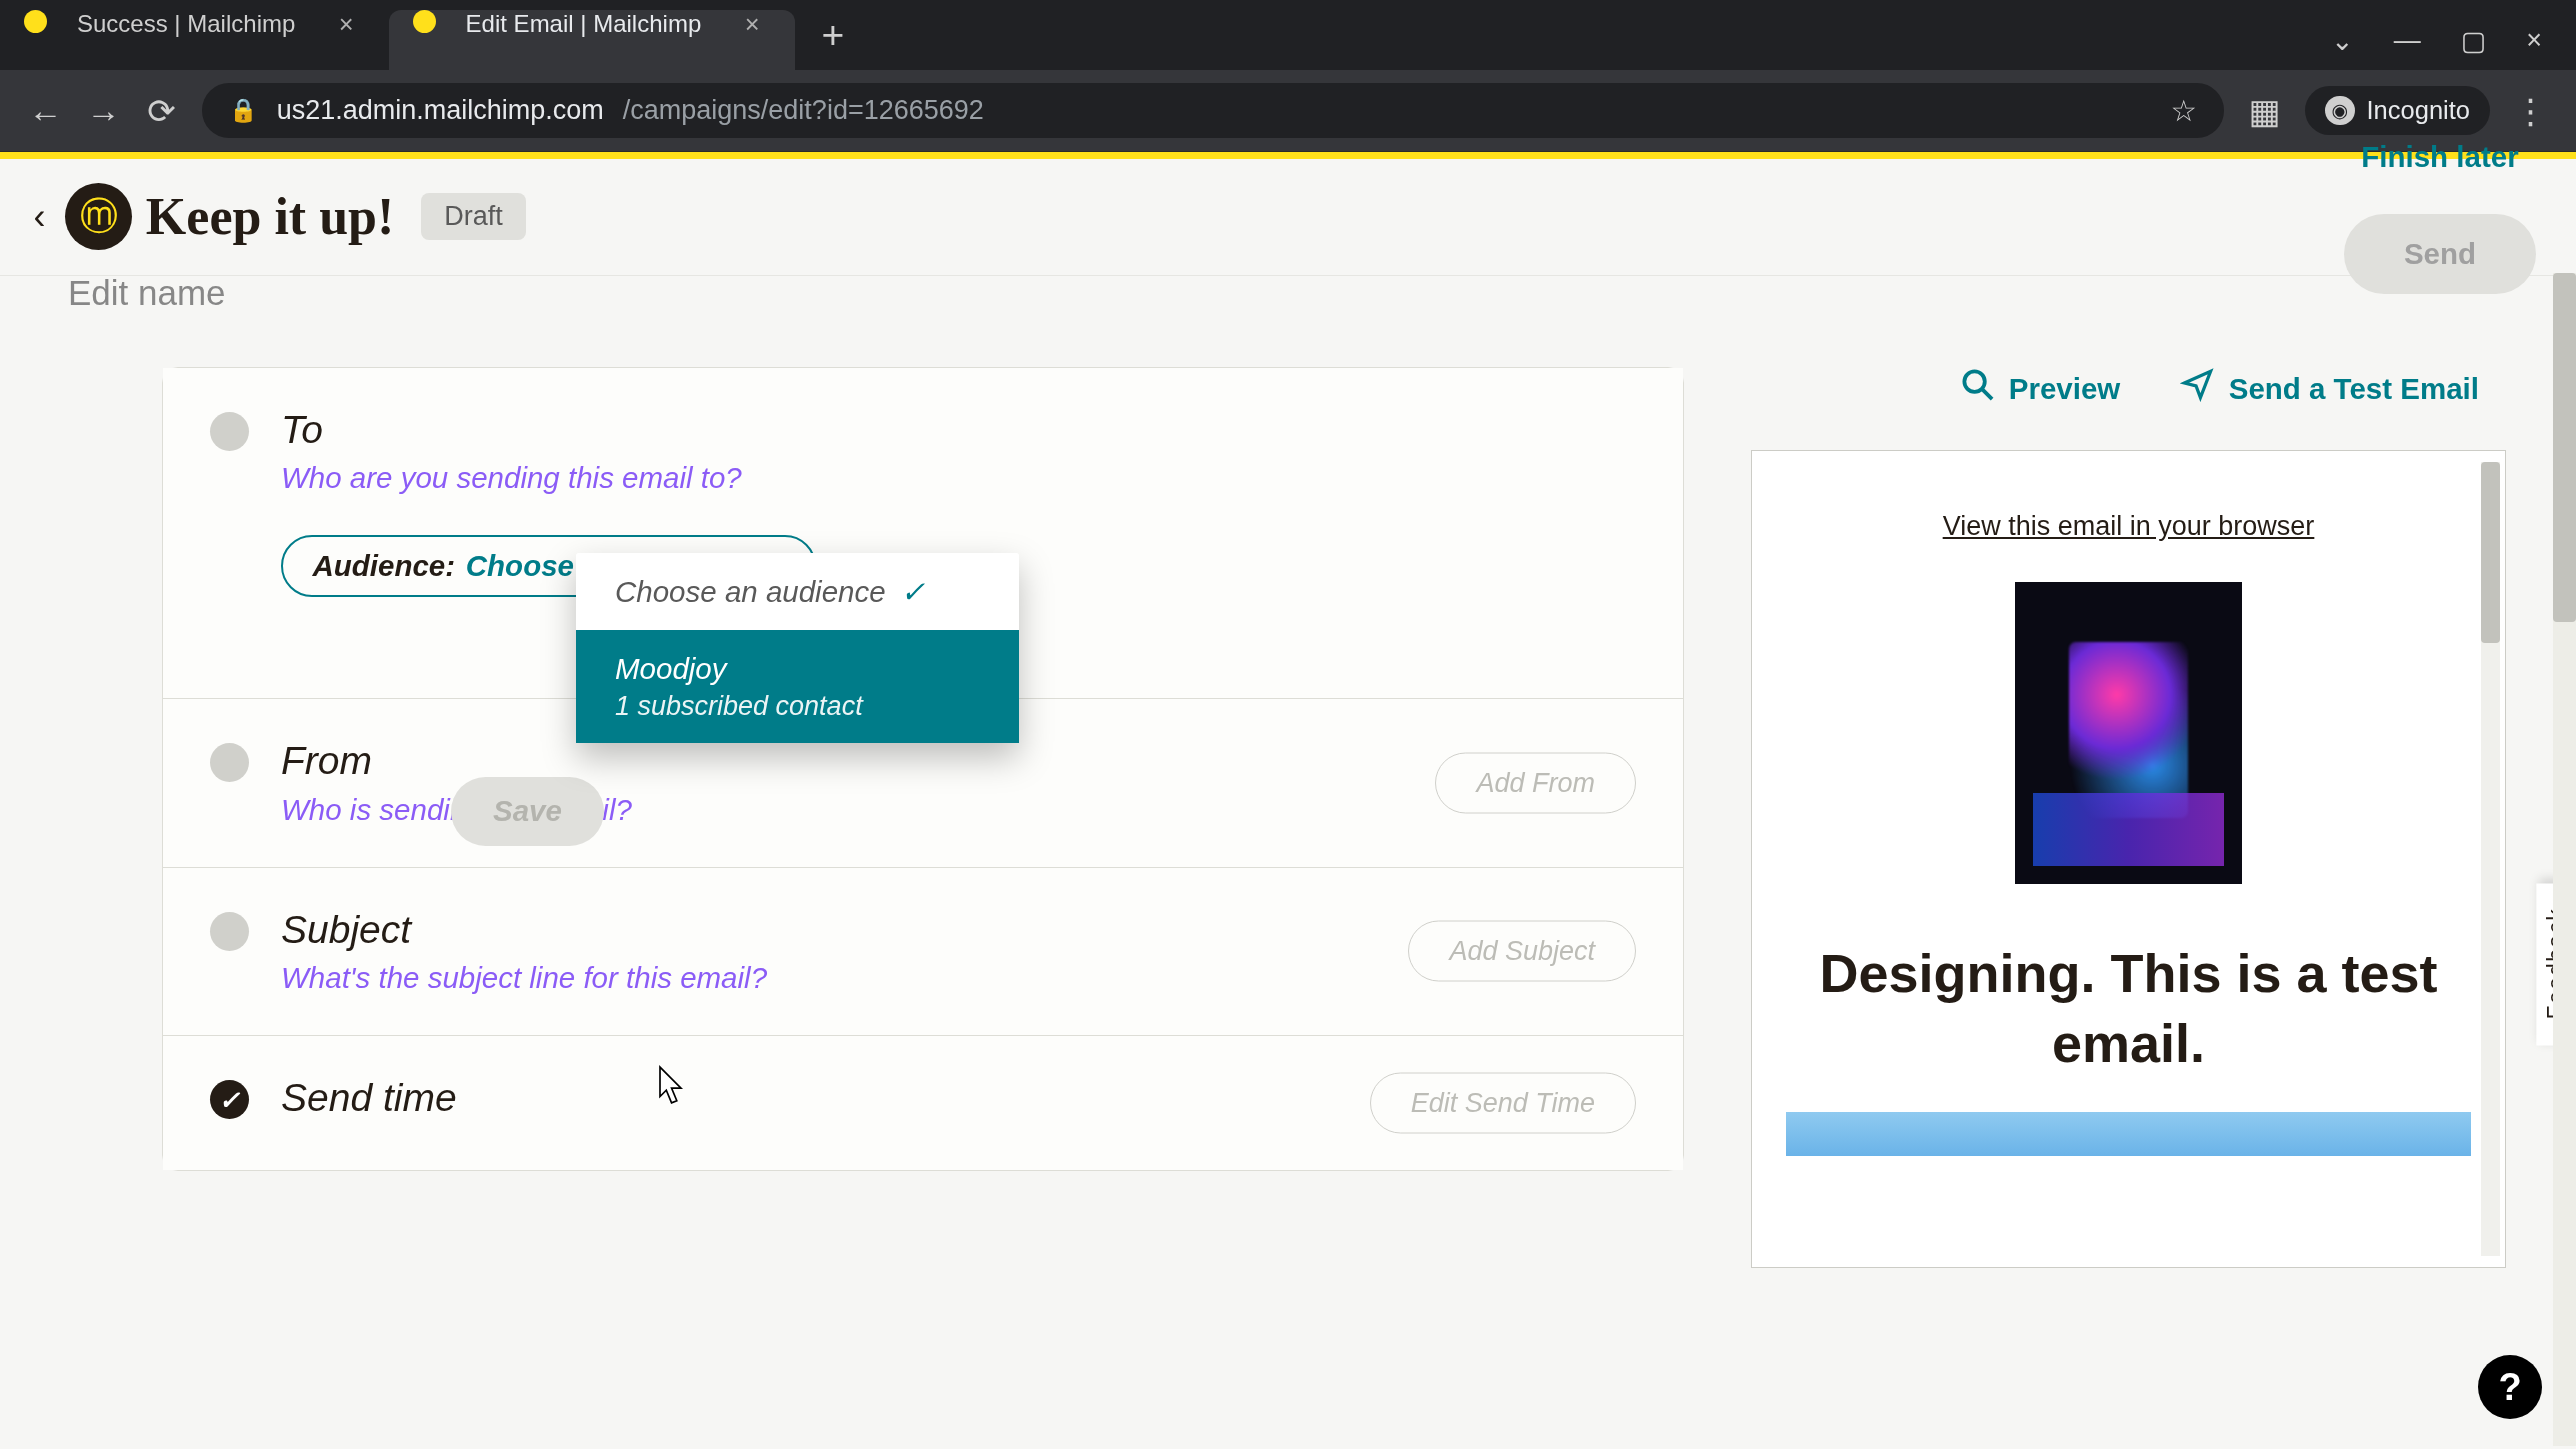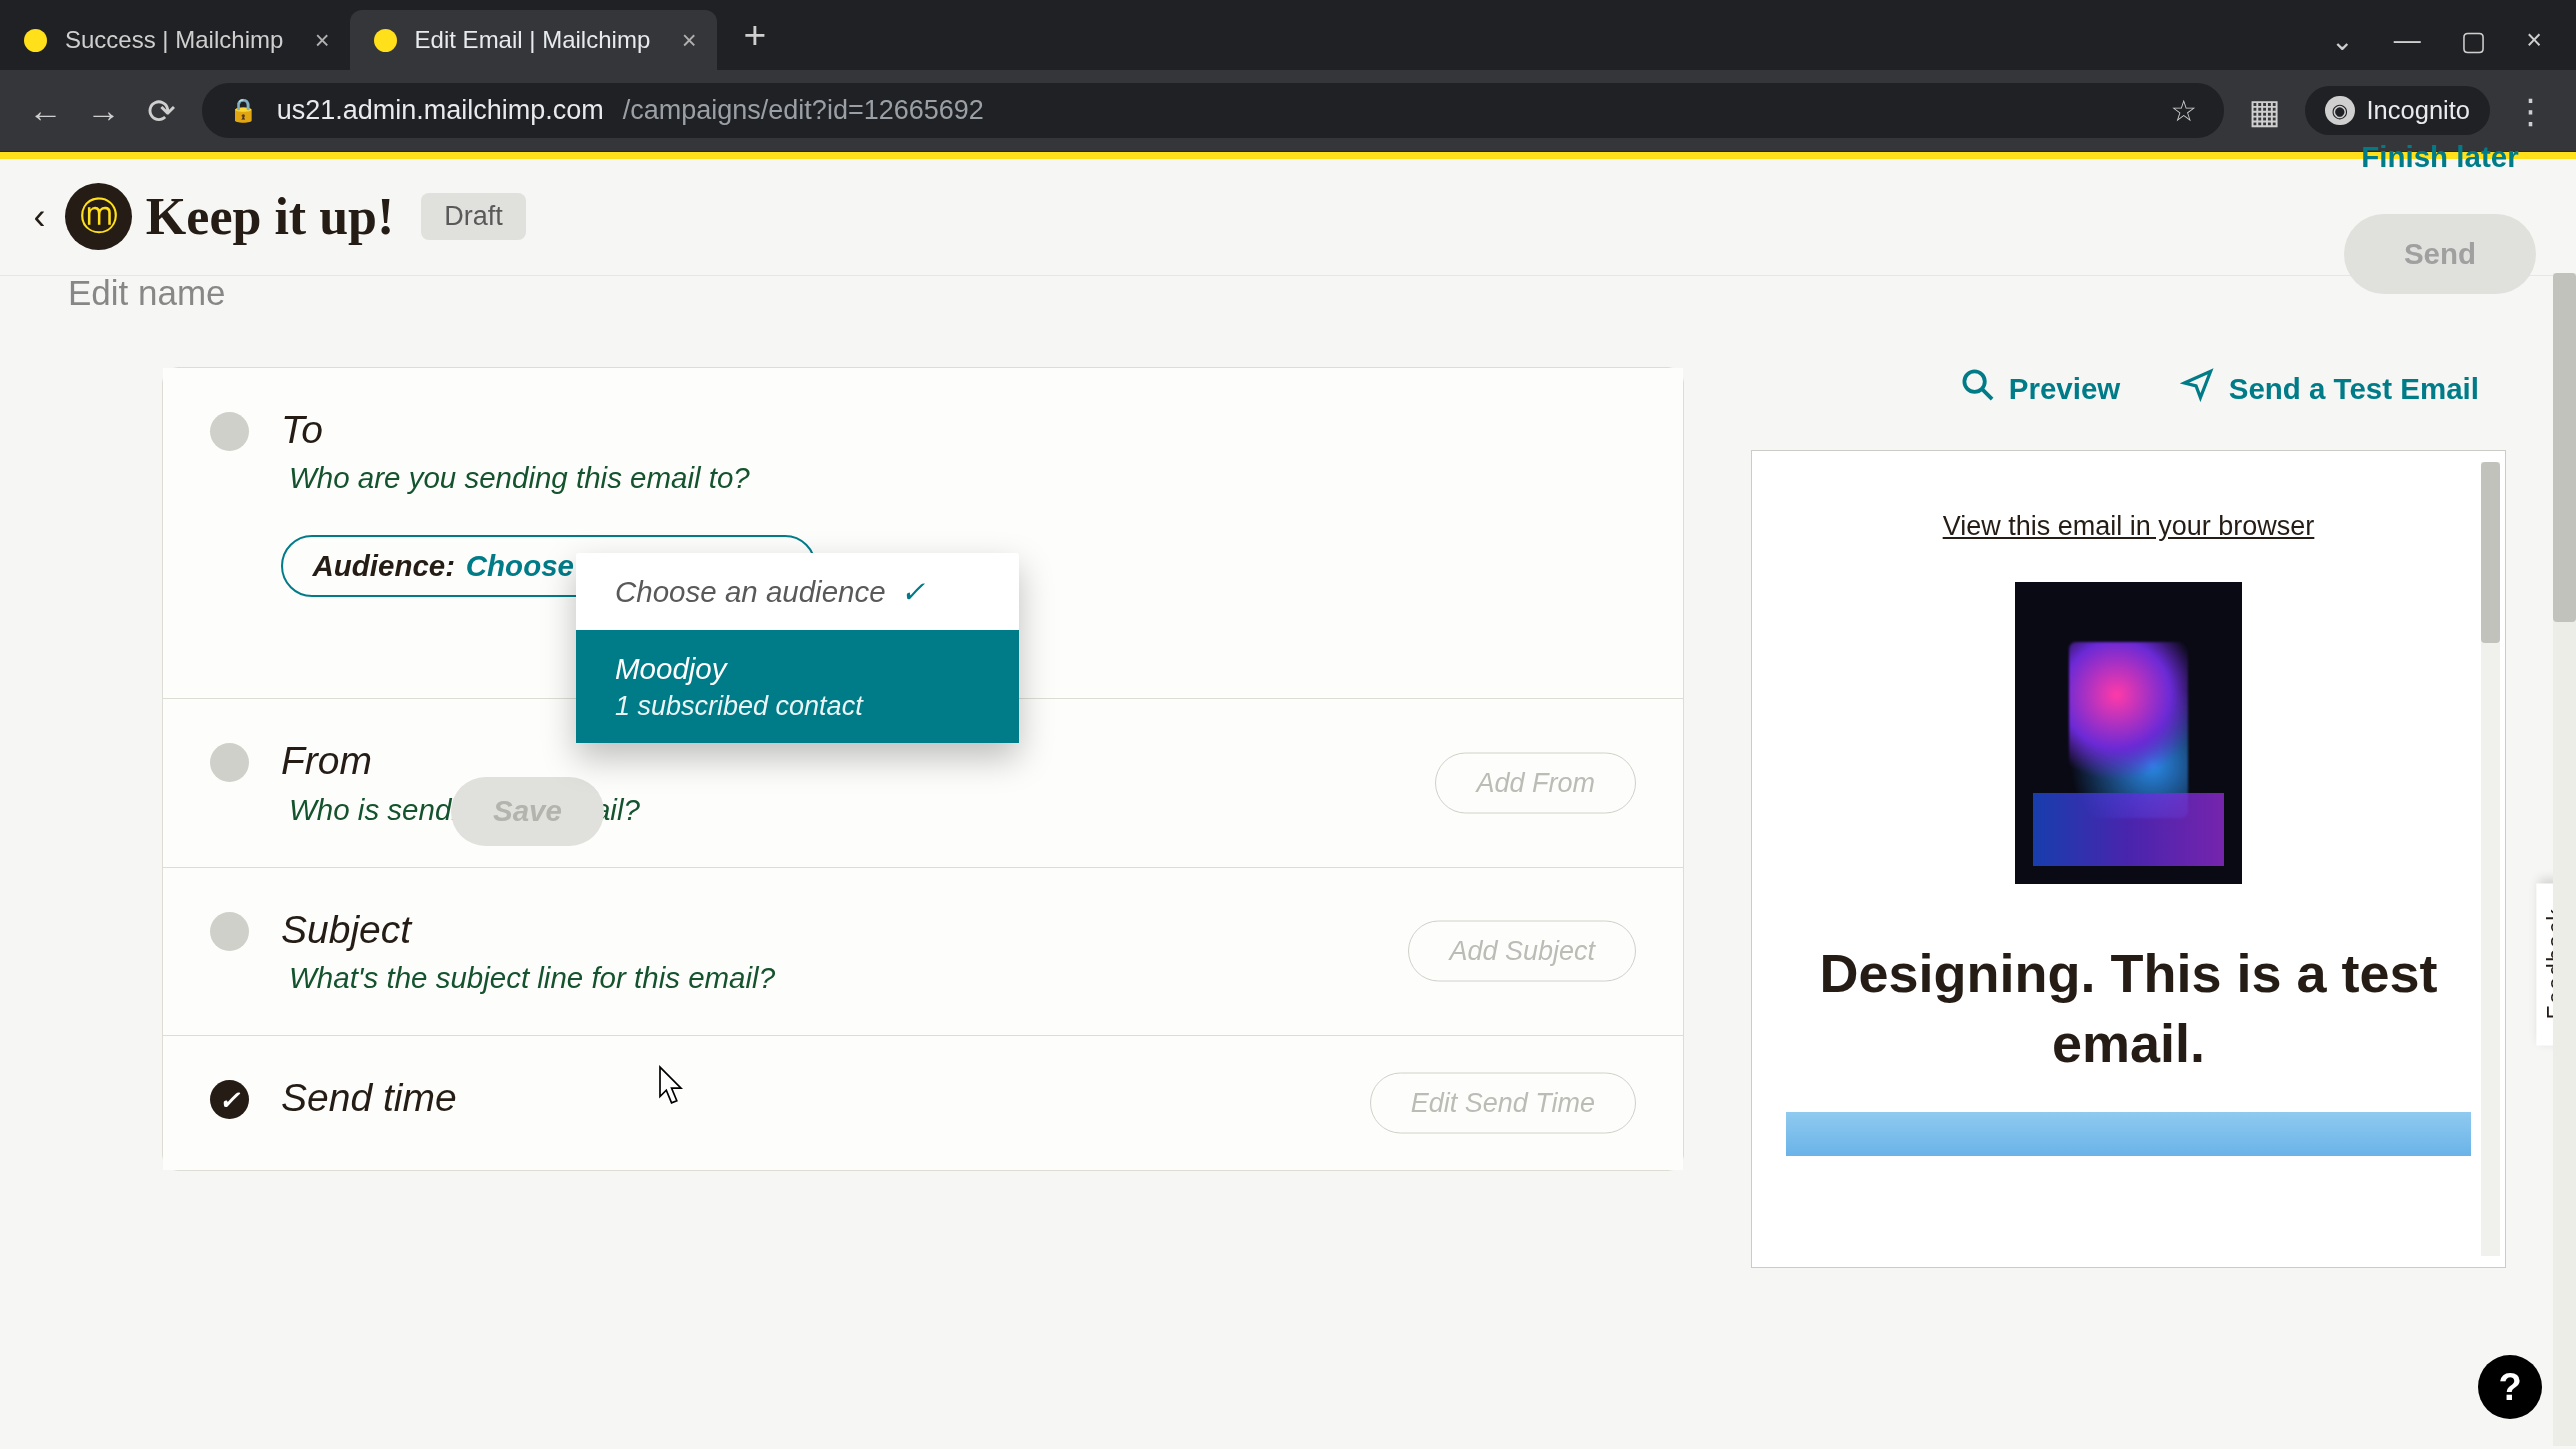--- a/index.html
+++ b/index.html
@@ -8,22 +8,22 @@
   background: #f6f6f4;
   width: 2576px;
   height: 1449px;
   overflow: hidden;
   position: relative;
 }
 
 
 .browser-top { background: #202124; height: 70px; display: flex; align-items: flex-end; }
 .tab {
-  display: flex; align-items: center; gap: 18px;
-  height: 60px; padding: 0 20px 0 24px; color: #cfcfcf;
+  display: flex; gap: 30px;
+  height: 60px; padding: 0 35px 0 24px; color: #cfcfcf;
   font-size: 24px; border-top-left-radius: 12px; border-top-right-radius: 12px;
 }
 .tab.active { background: #35363a; color: #e8eaed; }
 .tab .favicon { width: 23px; height: 23px; background: #ffe01b; border-radius: 50%; }
 .tab .close { color: #b0b0b0; font-size: 25.5px; margin-left: 13.4px; }
 .new-tab { color: #cfcfcf; font-size: 39px; padding: 0 27px; align-self: center; }
 
 .win-controls { margin-left: auto; display: flex; gap: 40px; padding: 0 34px 13.4px 0; color: #cfcfcf; }
 .win-controls span { font-size: 27px; }
 
@@ -106,21 +106,21 @@
 .card:last-child { border-bottom: none; }
 .status-dot {
   width: 39px; height: 39px; border-radius: 50%; background: #d0d0cb;
   margin-right: 32px; margin-top: 4px; flex-shrink: 0;
   display: flex; align-items: center; justify-content: center;
 }
 .status-dot.complete { background: #241c15; }
 .status-dot.complete::after { content: "✓"; color: #fff; font-size: 25.5px; font-weight: 700; }
 .card-body { flex: 1; }
 .card-title { font-size: 39px; color: #241c15; margin-bottom: 9.4px; }
-.card-sub { font-size: 29.5px; color: #14532d; margin-left: 8px; }
+.card-sub { font-size: 29.5px; color: #8b5cf6; }
 .card-action {
   position: absolute; right: 47px; top: 50%; transform: translateY(-50%);
 }
 .ghost-btn {
   border: 1.3px solid #d0d0cb; color: #bcbcb6; background: #fdfdfb;
   font-size: 27px; padding: 14px 40px; border-radius: 47px; font-weight: 500;
 }
 
 
 .to-card { padding-bottom: 101px; }

